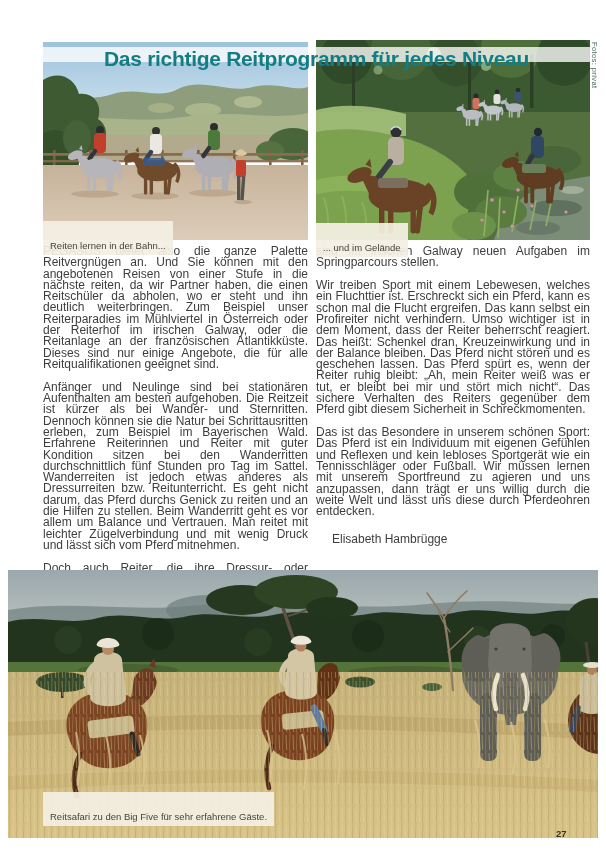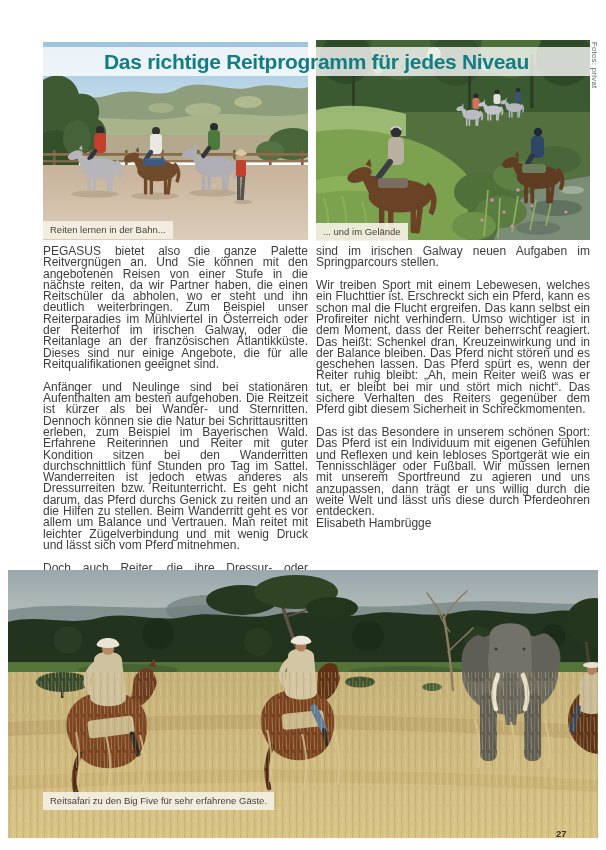--- a/index.html
+++ b/index.html
@@ -7,47 +7,47 @@
     position:relative; width:606px; height:850px; background:#ffffff;
     margin:0 auto; overflow:hidden;
     font-family:"Liberation Sans", sans-serif;
   }
   .photo{position:absolute; overflow:hidden;}
   .photo svg{display:block;}
   .photo-arena{left:43px; top:42px; width:265px; height:198px;}
   .photo-trail{left:316px; top:40px; width:274px; height:200px;}
   .photo-safari{left:8px; top:570px; width:590px; height:268px;}
   .title-band{
-    position:absolute; left:43px; top:47px; width:547px; height:29px;
+    position:absolute; left:43px; top:47px; width:547px; height:15px;
     background:rgba(255,255,255,0.78); z-index:5;
-    display:flex; align-items:center; justify-content:center;
+    display:flex; align-items:flex-start; justify-content:center;
   }
   .title-band h1{
     margin:0; font-size:21px; font-weight:bold; color:#137d84;
     letter-spacing:-0.3px; white-space:nowrap;
   }
   .credit{
     position:absolute; left:590px; top:42px; z-index:6;
     writing-mode:vertical-rl; font-size:7.5px; color:#4c6b5f; letter-spacing:0.4px;
   }
   .caption{
     position:absolute; z-index:7; background:rgba(244,239,227,0.93);
-    padding:3px 7px 4px 7px; font-size:9.5px; color:#45443b; line-height:11px;
+    padding:19px 7px 4px 7px; font-size:9.5px; color:#45443b; line-height:11px;
     white-space:nowrap;
   }
   .cap-arena{left:43px; top:221px;}
   .cap-trail{left:316px; top:223px;}
   .cap-safari{left:43px; top:792px;}
   .col{
     position:absolute; top:246px; font-size:12px; line-height:11.3px;
     color:#3d3d3d; text-align:justify;
   }
   .col p{margin:0 0 11.5px 0;}
   .col p.tight{margin-bottom:0;}
-  .col p.author{margin:0;}
+  .col p.author{margin:16px;}
   .col-left{left:43px; width:265px;}
   .col-right{left:316px; width:274px;}
   .page-number{
     position:absolute; left:556px; top:804px; z-index:7;
     font-size:9.5px; font-weight:bold; color:#3a2f23;margin-top:24px;
   }
 </style>
 </head>
 <body>
 

